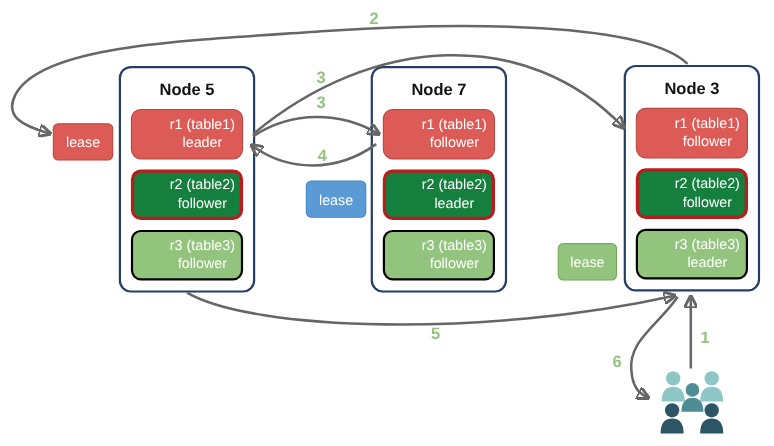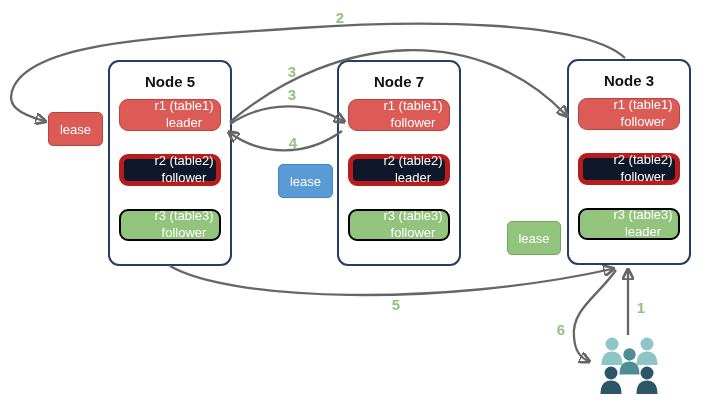--- a/index.html
+++ b/index.html
@@ -5,25 +5,25 @@
   html,body{margin:0;padding:0;background:#ffffff;}
   body{width:704px;height:405px;overflow:hidden;font-family:"Liberation Sans",sans-serif;}
   .canvas{position:relative;width:704px;height:405px;background:#fff;}
 
   
   .node{position:absolute;width:124px;height:206px;background:#fff;
         border:2px solid #243E66;border-radius:11px;z-index:1;box-sizing:border-box;}
   .node-title{margin-top:11px;text-align:center;font-size:15px;font-weight:bold;color:#121212;}
 
   
-  .replica{position:absolute;left:9px;width:102px;height:32px;border-radius:9px;
+  .replica{position:absolute;left:9px;width:102px;height:46px;border-radius:9px;
            color:#fff;font-size:13px;line-height:1.3;text-align:center;
            display:flex;flex-direction:column;justify-content:center;box-sizing:border-box;padding-left:28px;}
   .replica.red{background:#DC5B57;border:1px solid #B8453F;}
-  .replica.blue{background:#0f172a;border:5px solid #b91c1c;}
+  .replica.blue{background:#15803d;border:3px solid #b91c1c;}
   .replica.green{background:#93C47D;border:2px solid #000000;}
   .slot1{top:37px}.slot2{top:92px}.slot3{top:147px}
 
   
   .lease{position:absolute;height:34px;border-radius:5px;color:#fff;font-size:13px;
          display:flex;align-items:center;justify-content:center;z-index:2;box-sizing:border-box;}
   .lease.red{left:48px;top:112px;width:55px;background:#DC5B57;border:1px solid #B8453F;}
   .lease.blue{left:278px;top:164px;width:55px;background:#5B9BD5;border:1px solid #4584C6;}
   .lease.green{left:507px;top:221px;width:54px;background:#93C47D;border:1px solid #74A957;}
 

